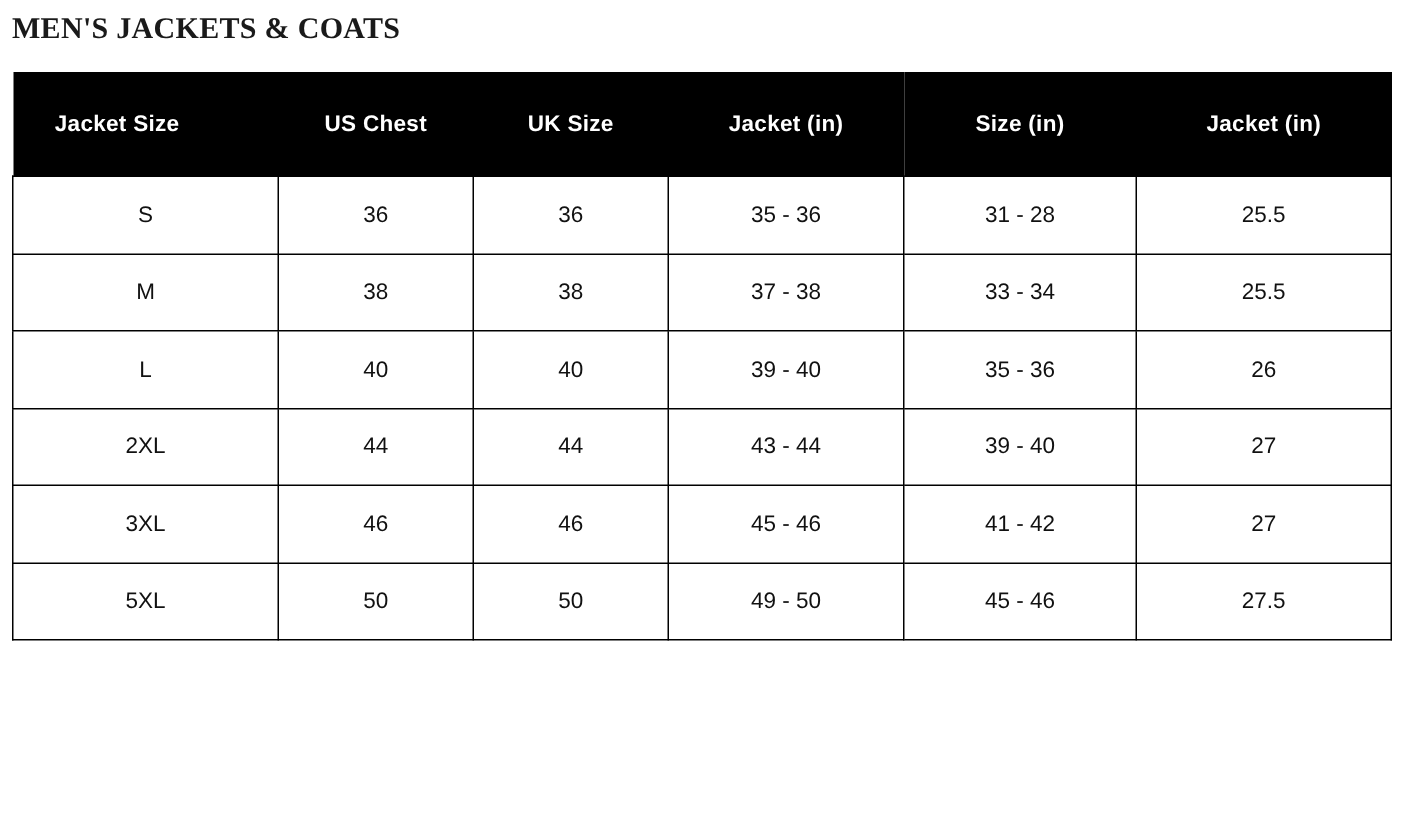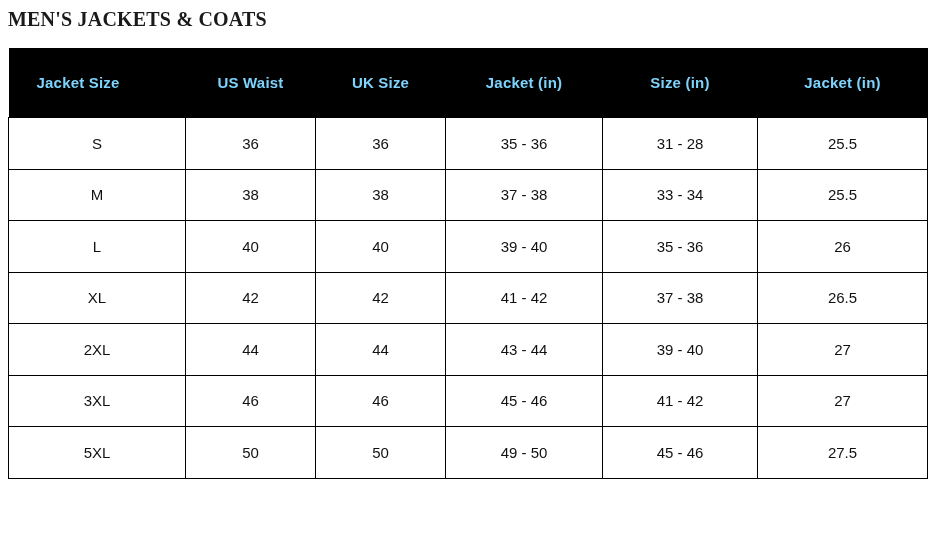--- a/index.html
+++ b/index.html
@@ -42,21 +42,21 @@
   }
   table.size-table col.c0 { width: 177px; }
   table.size-table col.c1 { width: 130px; }
   table.size-table col.c2 { width: 130px; }
   table.size-table col.c3 { width: 157px; }
   table.size-table col.c4 { width: 155px; }
   table.size-table col.c5 { width: 170px; }
 
   table.size-table thead th {
     background: #000000;
-    color: #7dd3fc;
+    color: #ffffff;
     font-size: 15px;
     font-weight: 700;
     height: 69px;
     text-align: center;
     vertical-align: middle;
     border: none;
     padding: 0 4px;
     letter-spacing: 0.2px;
   }
   table.size-table thead th.first {
@@ -88,21 +88,21 @@
         <col class="c0">
           <col class="c1">
           <col class="c2">
           <col class="c3">
           <col class="c4">
           <col class="c5">
       </colgroup>
       <thead>
         <tr>
           <th class="first">Jacket Size</th>
-          <th>US Waist</th>
+          <th>US Chest</th>
           <th>UK Size</th>
           <th>Jacket (in)</th>
           <th>Size (in)</th>
           <th>Jacket (in)</th>
         </tr>
       </thead>
       <tbody>
         <tr>
           <td>S</td>
           <td>36</td>
@@ -121,28 +121,20 @@
         </tr>
         <tr>
           <td>L</td>
           <td>40</td>
           <td>40</td>
           <td>39 - 40</td>
           <td>35 - 36</td>
           <td>26</td>
         </tr>
         <tr>
-          <td>XL</td>
-          <td>42</td>
-          <td>42</td>
-          <td>41 - 42</td>
-          <td>37 - 38</td>
-          <td>26.5</td>
-        </tr>
-        <tr>
           <td>2XL</td>
           <td>44</td>
           <td>44</td>
           <td>43 - 44</td>
           <td>39 - 40</td>
           <td>27</td>
         </tr>
         <tr>
           <td>3XL</td>
           <td>46</td>

